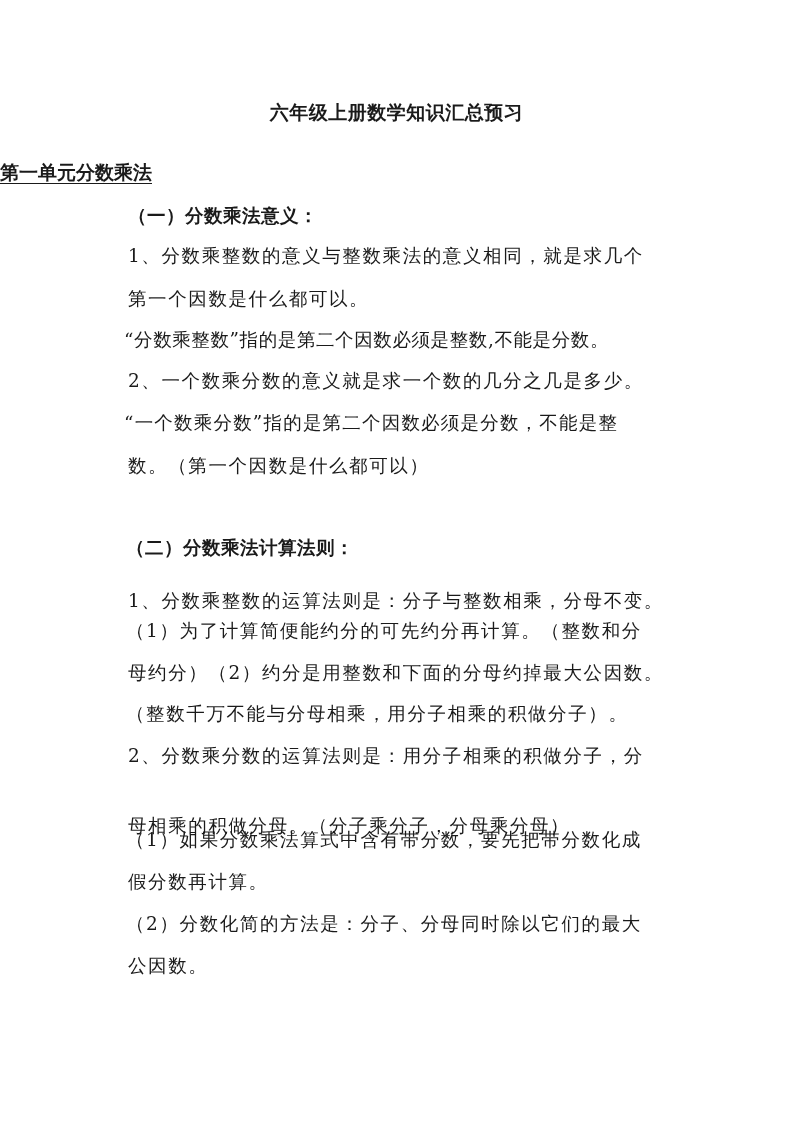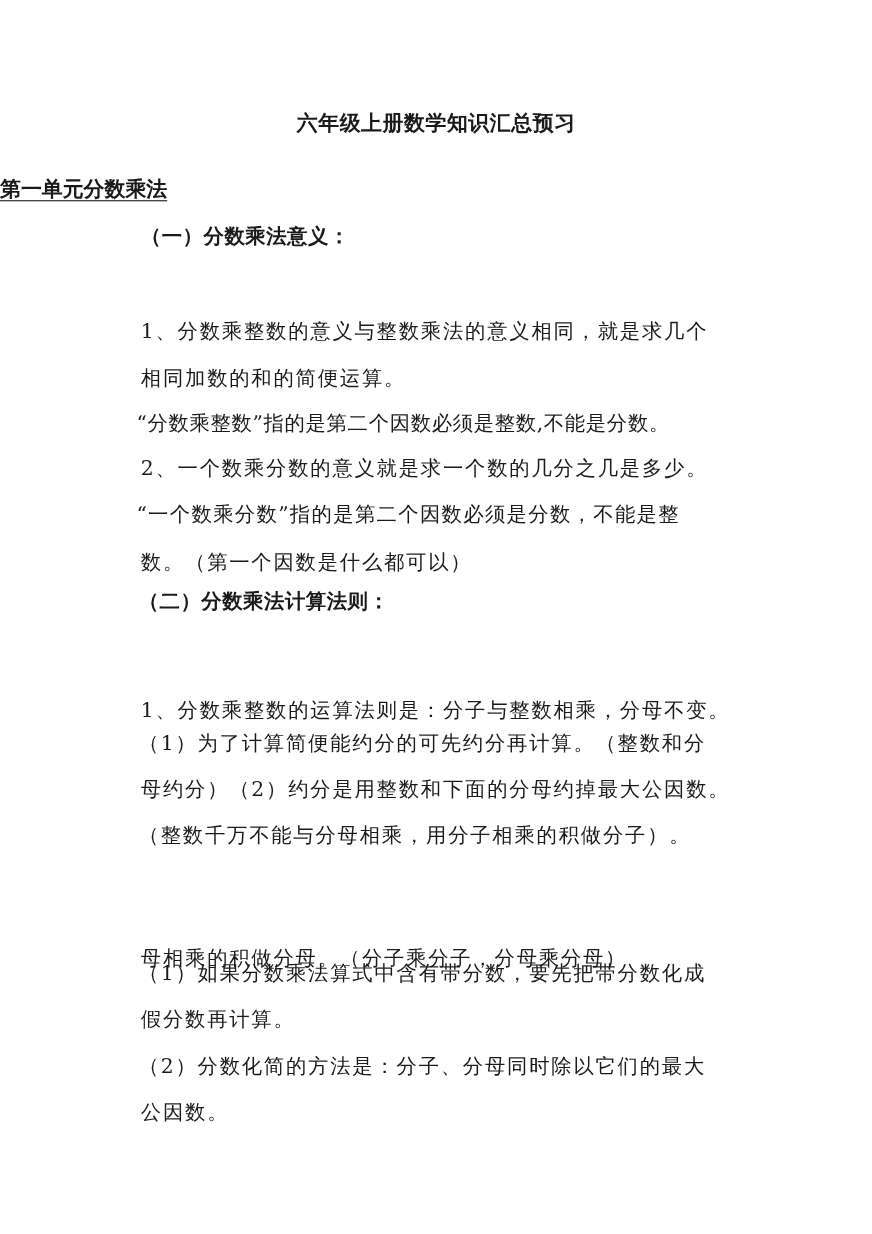--- a/index.html
+++ b/index.html
@@ -9,40 +9,41 @@
     .title { position: absolute; left: 0; width: 793px; top: 98px; text-align: center;
              font-family: "DejaVu Sans", "Liberation Sans", sans-serif; font-weight: bold;
              font-size: 19px; letter-spacing: 0.5px; line-height: 28px; }
     .subtitle { position: absolute; left: 0; width: 793px; top: 158px; text-align: left;
                 font-family: "DejaVu Sans", "Liberation Sans", sans-serif; font-weight: bold;
                 font-size: 19px; line-height: 28px; }
     .subtitle span { text-decoration: underline; text-underline-offset: 4px; }
     .heading { position: absolute; left: 128px; font-family: "DejaVu Sans", "Liberation Sans", sans-serif;
                font-weight: bold; font-size: 18.5px; line-height: 28px; letter-spacing: 0.5px; }
     .line { position: absolute; left: 128px; width: 540px; font-size: 18.5px; line-height: 28px;
-            letter-spacing: 1.6px; white-space: nowrap; margin-top: 46px; }
+            letter-spacing: 1.6px; white-space: nowrap; }
   </style>
 </head>
 <body>
 
 <div class="page">
   <div class="title">六年级上册数学知识汇总预习</div>
   <div class="subtitle"><span>第一单元分数乘法</span></div>
 
   <div class="heading" style="top:202px">（一）分数乘法意义：</div>
   <div class="line" style="top:242px">1、分数乘整数的意义与整数乘法的意义相同，就是求几个</div>
-  <div class="line" style="top:285px">相同加数的和的简便运算。</div>
+  <div class="line" style="top:285px">第一个因数是什么都可以。</div>
   <div class="line" style="top:326px; left:124px; letter-spacing:0.6px">“分数乘整数”指的是第二个因数必须是整数,不能是分数。</div>
   <div class="line" style="top:367px">2、一个数乘分数的意义就是求一个数的几分之几是多少。</div>
   <div class="line" style="top:409px; left:124px; letter-spacing:1.2px">“一个数乘分数”指的是第二个因数必须是分数，不能是整</div>
   <div class="line" style="top:452px">数。（第一个因数是什么都可以）</div>
 
   <div class="heading" style="top:534px; left:126px">（二）分数乘法计算法则：</div>
   <div class="line" style="top:587px">1、分数乘整数的运算法则是：分子与整数相乘，分母不变。</div>
   <div class="line" style="top:617px; left:126px">（1）为了计算简便能约分的可先约分再计算。（整数和分</div>
   <div class="line" style="top:659px">母约分）（2）约分是用整数和下面的分母约掉最大公因数。</div>
   <div class="line" style="top:700px; left:126px">（整数千万不能与分母相乘，用分子相乘的积做分子）。</div>
+  <div class="line" style="top:742px">2、分数乘分数的运算法则是：用分子相乘的积做分子，分</div>
   <div class="line" style="top:812px">母相乘的积做分母。（分子乘分子，分母乘分母）</div>
   <div class="line" style="top:826px; left:126px">（1）如果分数乘法算式中含有带分数，要先把带分数化成</div>
   <div class="line" style="top:868px">假分数再计算。</div>
   <div class="line" style="top:910px; left:126px">（2）分数化简的方法是：分子、分母同时除以它们的最大</div>
   <div class="line" style="top:952px">公因数。</div>
 </div>
 
 </body></html>

